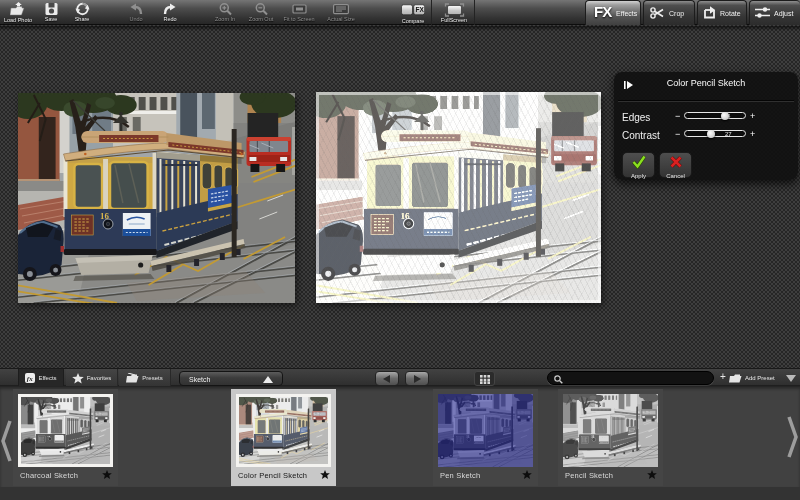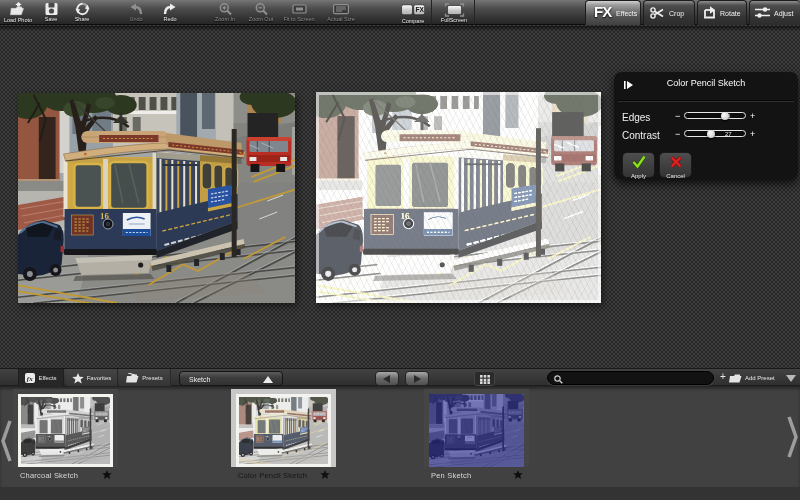--- a/index.html
+++ b/index.html
@@ -34,21 +34,21 @@
 .pm{position:absolute;font-size:9px;color:#fff;line-height:8px}
 .sval{position:absolute;font-size:6px;color:#eee}
 .pbtn{position:absolute;width:33px;height:26px;background:linear-gradient(#4e4e4e,#333);border:1px solid #1a1a1a;border-radius:5px;text-align:center}
 .pbtn .bl{font-size:6px;color:#e8e8e8;line-height:6px}
 
 #bbar{left:0;top:368px;width:800px;height:18px;background:linear-gradient(#424242,#2f2f2f);border-top:1px solid #191919;border-bottom:1px solid #1f1f1f}
 .btab{position:absolute;top:0;height:18px;display:flex;align-items:center;justify-content:center;gap:3px;font-size:6px;color:#e4e4e4}
 
 #strip{left:0;top:386px;width:800px;height:101px;background:#414141;border-top:1px solid #252525;box-shadow:inset 0 2px 3px rgba(0,0,0,.35)}
 #below{left:0;top:487px;width:800px;height:13px;background:#333}
-.cell{position:absolute;top:2px;width:105px;height:78px;background:#454545}
+.cell{position:absolute;top:2px;width:105px;height:97px;background:#454545}
 .cell.sel{background:#c8c8c8}
 .timg{position:absolute;left:5px;top:5px;width:95px;height:73px;overflow:hidden}
 .twhite{background:#f4f3f0;padding:3px}
 .tlabel{position:absolute;left:7px;top:82px;font-size:7.5px;letter-spacing:.2px;color:#d9d9d9;white-space:nowrap}
 .sel .tlabel{color:#161616}
 .tstar{position:absolute;right:6px;top:81px}
 .filt{width:100%;height:100%}
 </style></head>
 <body>
 <svg width="0" height="0" style="position:absolute">
@@ -524,26 +524,37 @@
   <div class="timg twhite">
         <div class="filt" style="filter:brightness(1.5) saturate(.42) contrast(.85)"><svg width="89" height="67" viewBox="0 0 280 210" preserveAspectRatio="none">
             <use href="#scene"></use>
           </svg></div>
       </div>
   <div class="tlabel">Color Pencil Sketch</div>
   <svg class="tstar" width="10" height="10" viewBox="0 0 12 12">
         <path d="M6,0 L7.6,3.8 L11.8,4 L8.6,6.6 L9.7,10.8 L6,8.4 L2.3,10.8 L3.4,6.6 L0.2,4 L4.4,3.8 Z" fill="#111"></path>
       </svg>
  </div>
- <div class="cell" style="left:424px">
+ <div class="cell" style="left:433px">
   <div class="timg">
         <div class="filt" style="filter:grayscale(1) brightness(1.15);position:relative"><svg width="95" height="73" viewBox="0 0 280 210" preserveAspectRatio="none">
             <use href="#scene"></use>
           </svg></div>
         <div style="position:absolute;left:0;top:0;width:95px;height:73px;background:rgba(40,44,148,.6)"></div>
       </div>
   <div class="tlabel">Pen Sketch</div>
   <svg class="tstar" width="10" height="10" viewBox="0 0 12 12">
         <path d="M6,0 L7.6,3.8 L11.8,4 L8.6,6.6 L9.7,10.8 L6,8.4 L2.3,10.8 L3.4,6.6 L0.2,4 L4.4,3.8 Z" fill="#0d0d0d"></path>
       </svg>
  </div>
+ <div class="cell" style="left:558px">
+  <div class="timg">
+        <div class="filt" style="filter:grayscale(1) brightness(1.55) contrast(.72)"><svg width="95" height="73" viewBox="0 0 280 210" preserveAspectRatio="none">
+            <use href="#scene"></use>
+          </svg></div>
+      </div>
+  <div class="tlabel">Pencil Sketch</div>
+  <svg class="tstar" width="10" height="10" viewBox="0 0 12 12">
+        <path d="M6,0 L7.6,3.8 L11.8,4 L8.6,6.6 L9.7,10.8 L6,8.4 L2.3,10.8 L3.4,6.6 L0.2,4 L4.4,3.8 Z" fill="#0d0d0d"></path>
+      </svg>
+ </div>
 </div>
 <div class="abs" id="below"></div>
 
 </body></html>

